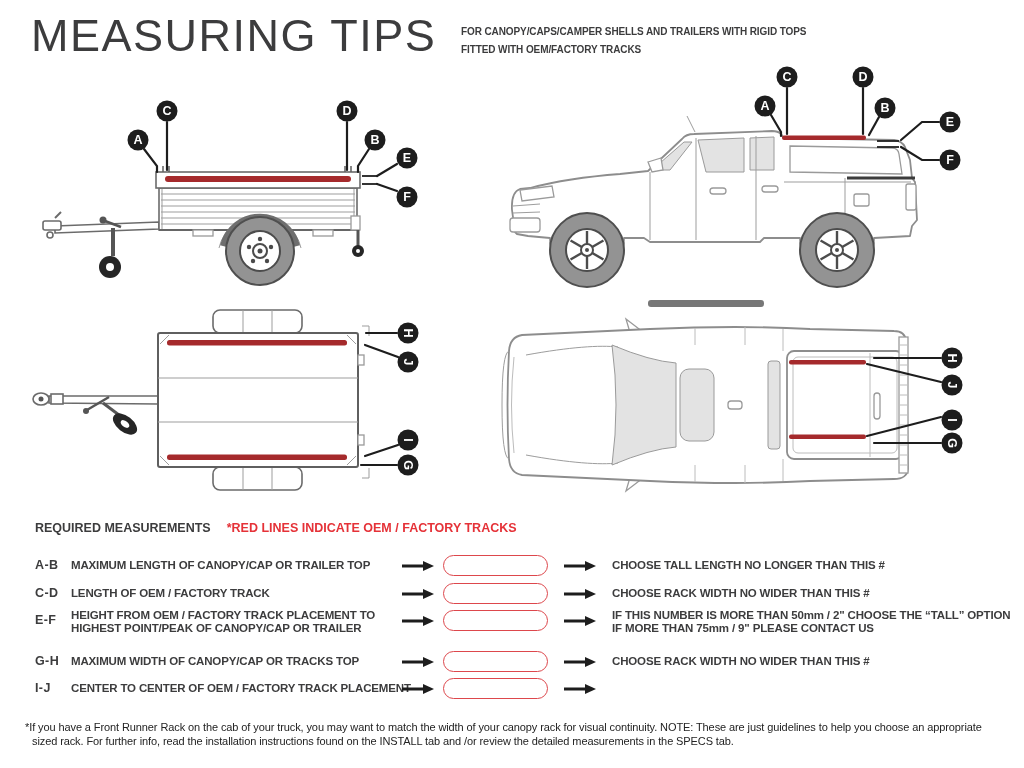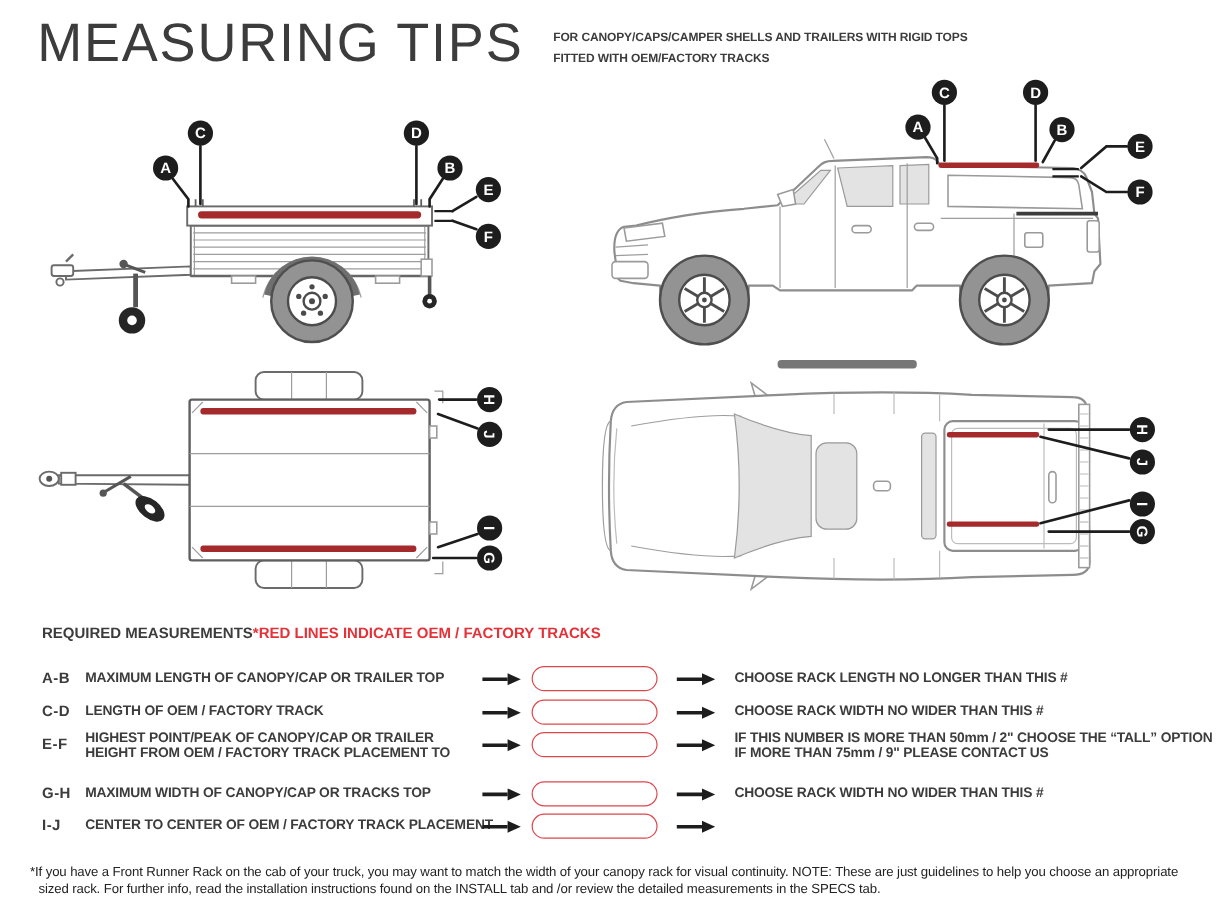--- a/index.html
+++ b/index.html
@@ -20,21 +20,21 @@
   .tire{fill:var(--wheel_gray,#939393);stroke:#4f4f4f;stroke-width:2}
   .rim{fill:#fff;stroke:#4c4c4c;stroke-width:2}
   .spk{stroke:#4c4c4c;stroke-width:2.4}
   .dark{fill:#262626}
   .redbar{fill:var(--track_red,#a52a2c)}
   .lblC{fill:var(--label,#1d1d1d)}
   .lblT{fill:#fff;font-family:"Liberation Sans",sans-serif;font-size:12.5px;font-weight:700;text-anchor:middle}
   .ptr{stroke:var(--label,#1d1d1d);stroke-width:2.2;fill:none;stroke-linecap:round}
   .tick{stroke:var(--label,#1d1d1d);stroke-width:1.8}
   .secline{left:35px;top:521px;font-size:12.5px;font-weight:700;white-space:nowrap}
-  .secline .red{color:var(--legend_red,#e53238);}
+  .secline .red{color:var(--legend_red,#e53238);margin-left:16px}
   .mrow{position:absolute;left:35px;width:985px;height:30px;font-weight:700}
   .rng{position:absolute;left:0;top:3px;font-size:12.5px;letter-spacing:.4px;white-space:nowrap}
   .dsc{position:absolute;left:36px;top:4px;font-size:11.5px;line-height:13.2px;letter-spacing:-0.15px;white-space:nowrap}
   .gde{position:absolute;left:577px;top:4px;font-size:11.5px;line-height:13.2px;letter-spacing:-0.15px;white-space:nowrap}
   .two .dsc,.two .gde{top:-1px}
   .arr{position:absolute;top:5px}
   .a1{left:366px}.a2{left:528px}
   .arr line{stroke:var(--label,#1d1d1d);stroke-width:3}
   .arr polygon{fill:var(--label,#1d1d1d)}
   .pill{position:absolute;left:408px;top:0;width:103px;height:19px;border:1.7px solid var(--pill_red,#dd474c);border-radius:12px;background:#fff}
@@ -374,21 +374,21 @@
   <svg class="arr a1" width="34" height="12">
       <line x1="1" y1="6" x2="22" y2="6"></line>
       <polygon points="22,1 33,6 22,11"></polygon>
     </svg>
   <div class="pill"></div>
   <svg class="arr a2" width="34" height="12">
       <line x1="1" y1="6" x2="22" y2="6"></line>
       <polygon points="22,1 33,6 22,11"></polygon>
     </svg>
   <div class="gde">
-      <div>CHOOSE RACK LENGTH NO LONGER THAN THIS #</div>
+      <div>CHOOSE TALL LENGTH NO LONGER THAN THIS #</div>
       <div></div>
     </div>
 </div>
 
 <div class="mrow" style="top:583px">
   <div class="rng">C-D</div>
   <div class="dsc">
       <div>LENGTH OF OEM / FACTORY TRACK</div>
       <div></div>
     </div>
@@ -403,22 +403,22 @@
     </svg>
   <div class="gde">
       <div>CHOOSE RACK WIDTH NO WIDER THAN THIS #</div>
       <div></div>
     </div>
 </div>
 
 <div class="mrow two" style="top:610px">
   <div class="rng">E-F</div>
   <div class="dsc">
+      <div>HEIGHT FROM OEM / FACTORY TRACK PLACEMENT TO</div>
       <div>HIGHEST POINT/PEAK OF CANOPY/CAP OR TRAILER</div>
-      <div>HEIGHT FROM OEM / FACTORY TRACK PLACEMENT TO</div>
     </div>
   <svg class="arr a1" width="34" height="12">
       <line x1="1" y1="6" x2="22" y2="6"></line>
       <polygon points="22,1 33,6 22,11"></polygon>
     </svg>
   <div class="pill"></div>
   <svg class="arr a2" width="34" height="12">
       <line x1="1" y1="6" x2="22" y2="6"></line>
       <polygon points="22,1 33,6 22,11"></polygon>
     </svg>

